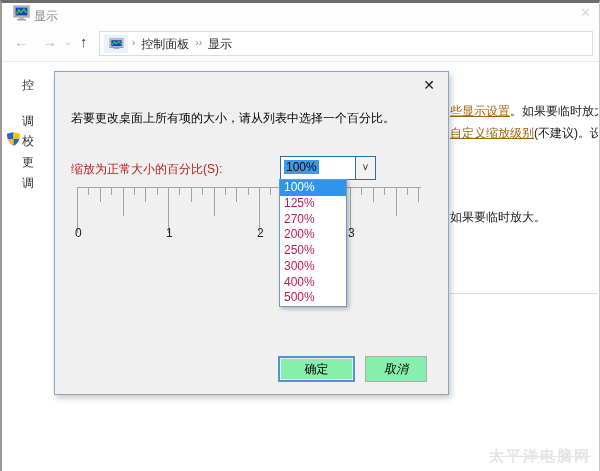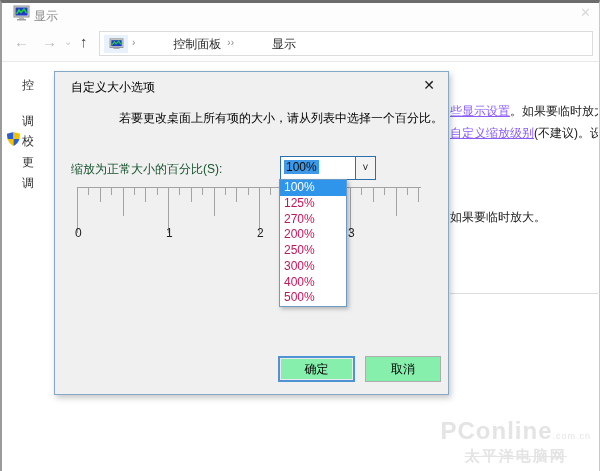--- a/index.html
+++ b/index.html
@@ -17,44 +17,44 @@
   
   .navbar { position:absolute; left:0; top:24px; width:100%; height:35px; background:#fdfdfd; border-bottom:1px solid #e9e9e9; }
   .nav-arrow { position:absolute; top:6px; font-size:15px; color:#b9b9b9; cursor:default; }
   .nav-back { left:12px; }
   .nav-fwd  { left:40px; }
   .nav-chev { left:62px; top:9px; font-size:10px; color:#c9c9c9; }
   .nav-up   { left:78px; color:#4a4a4a; }
   .addressbox { position:absolute; left:97px; top:4px; width:494px; height:25px; background:#fff; border:1px solid #dcdcdc; }
   .addressbox .crumb-icon { position:absolute; left:4px; top:3px; width:24px; height:18px; background:#e9f2fb; display:flex; align-items:center; justify-content:center; }
   .crumbs { position:absolute; left:32px; top:4px; display:flex; gap:0; white-space:nowrap; color:#2b2b2b; }
-  .crumb { padding:0 6px;margin-left:32px; }
+  .crumb { padding:0 6px; }
   .crumb-sep { color:#8a8a8a; font-size:10px; padding-top:1px; }
 
   
   .bg-content { position:absolute; left:0; top:59px; width:100%; height:412px; background:#fff; }
   .side-frag { position:absolute; left:20px; width:30px; overflow:hidden; white-space:nowrap; color:#333; }
   .shield { position:absolute; left:5px; top:70px; }
   .right-frag { position:absolute; left:448px; width:148px; overflow:hidden; white-space:nowrap; }
-  .link { color:#8b5cf6; text-decoration:underline;text-align:center; }
+  .link { color:#a16207; text-decoration:underline;text-align:center; }
   .bg-sep { position:absolute; left:448px; top:231px; width:148px; height:1px; background:#dcdcdc; }
 
   
   .watermark { position:absolute; right:8px; bottom:8px; text-align:center; color:#e4e4e4; user-select:none; }
   .wm-brand { font-size:24px; font-weight:bold; letter-spacing:1px; line-height:22px; }
   .wm-suffix { font-size:9px; font-weight:normal; }
   .wm-sub { font-size:15px; font-weight:bold; letter-spacing:2px; text-decoration:line-through; }
 
   
   .dialog { position:absolute; left:52px; top:68px; width:395px; height:324px; background:#f0f0f0;
             border:1px solid #86a8c7; box-shadow:2px 3px 6px rgba(0,0,0,0.22); }
   .dlg-title { position:absolute; left:16px; top:7px; color:#000; }
   .dlg-close { position:absolute; right:13px; top:5px; font-size:14px; color:#1a1a1a; cursor:pointer; }
-  .dlg-desc { position:absolute; left:16px; top:38px; color:#000;margin-left:48px; }
-  .dlg-scale-label { position:absolute; left:16px; top:89px; color:#14532d; }
+  .dlg-desc { position:absolute; left:16px; top:38px; color:#000; }
+  .dlg-scale-label { position:absolute; left:16px; top:89px; color:#b91c1c; }
 
   
   .combo { position:absolute; left:225px; top:84px; width:96px; height:24px; border:1px solid #2c6fad; background:#fff; display:flex; }
   .combo-field { width:74px; height:100%; padding:3px 2px 0 3px; }
   .combo-sel { background:#3d98e8; color:#0b0b0b; padding:0 2px; }
   .combo-btn { width:20px; height:100%; background:#f3f3f3; border-left:1px solid #2c6fad; text-align:center; font-size:10px; color:#111; padding-top:5px; cursor:pointer; }
 
   
   .droplist { position:absolute; left:277px; top:176px; width:68px; background:#fff; border:1px solid #6b9bc6; box-shadow:2px 2px 4px rgba(0,0,0,0.25); z-index:30; }
   .dropitem { height:15.75px; line-height:15.75px; padding-left:4px; font-size:12px; color:#be185d; cursor:pointer; }
@@ -65,21 +65,21 @@
   .ruler-line { position:absolute; left:0; top:0; width:344px; height:1px; background:#a3a3a3; }
   .tick { position:absolute; top:1px; width:1px; background:#a3a3a3; }
   .ruler-num { position:absolute; top:39px; width:14px; color:#222; }
 
   .font-note { position:absolute; left:16px; top:187px; color:#000; }
 
   
   .btn { position:absolute; top:284px; height:26px; background:#86efac; border:1px solid #adadad; font-size:12px; color:#000;
          font-family:"Liberation Sans","DejaVu Sans",sans-serif; cursor:pointer; }
   .btn-ok { left:223px; width:77px; border:2px solid #4e94d4; box-shadow:inset 0 0 0 1px #ebebeb; }
-  .btn-cancel { left:310px; width:76px; }
+  .btn-cancel { left:310px; width:62px;font-style:italic; }
 
   svg { display:block; }
 </style>
 </head>
 <body>
 
 <div id="window">
 
   <div class="titlebar">
     <span class="app-icon">
@@ -140,27 +140,25 @@
     <div class="side-frag" style="top:71px;">校</div>
     <div class="side-frag" style="top:92px;">更</div>
     <div class="side-frag" style="top:113px;">调</div>
 
     <div class="right-frag" style="top:41px;"><span class="link">些显示设置</span><span>。如果要临时放大</span></div>
     <div class="right-frag" style="top:63px;"><span class="link">自定义缩放级别</span><span>(不建议)。设置</span></div>
     <div class="right-frag" style="top:147px;">如果要临时放大。</div>
     <div class="bg-sep"></div>
 
     <div class="watermark">
-      <div class="wm-brand"><span>PConline</span><span class="wm-suffix">.com.cn</span></div>
       <div class="wm-sub">太平洋电脑网</div>
     </div>
   </div>
 
   <div class="dialog">
-    <div class="dlg-title">自定义大小选项</div>
     <div class="dlg-close">✕</div>
     <div class="dlg-desc">若要更改桌面上所有项的大小，请从列表中选择一个百分比。</div>
     <div class="dlg-scale-label">缩放为正常大小的百分比(S):</div>
 
     <div class="combo">
       <div class="combo-field"><span class="combo-sel">100%</span></div>
       <div class="combo-btn"><span>˅</span></div>
     </div>
 
     <div class="ruler" id="ruler">

